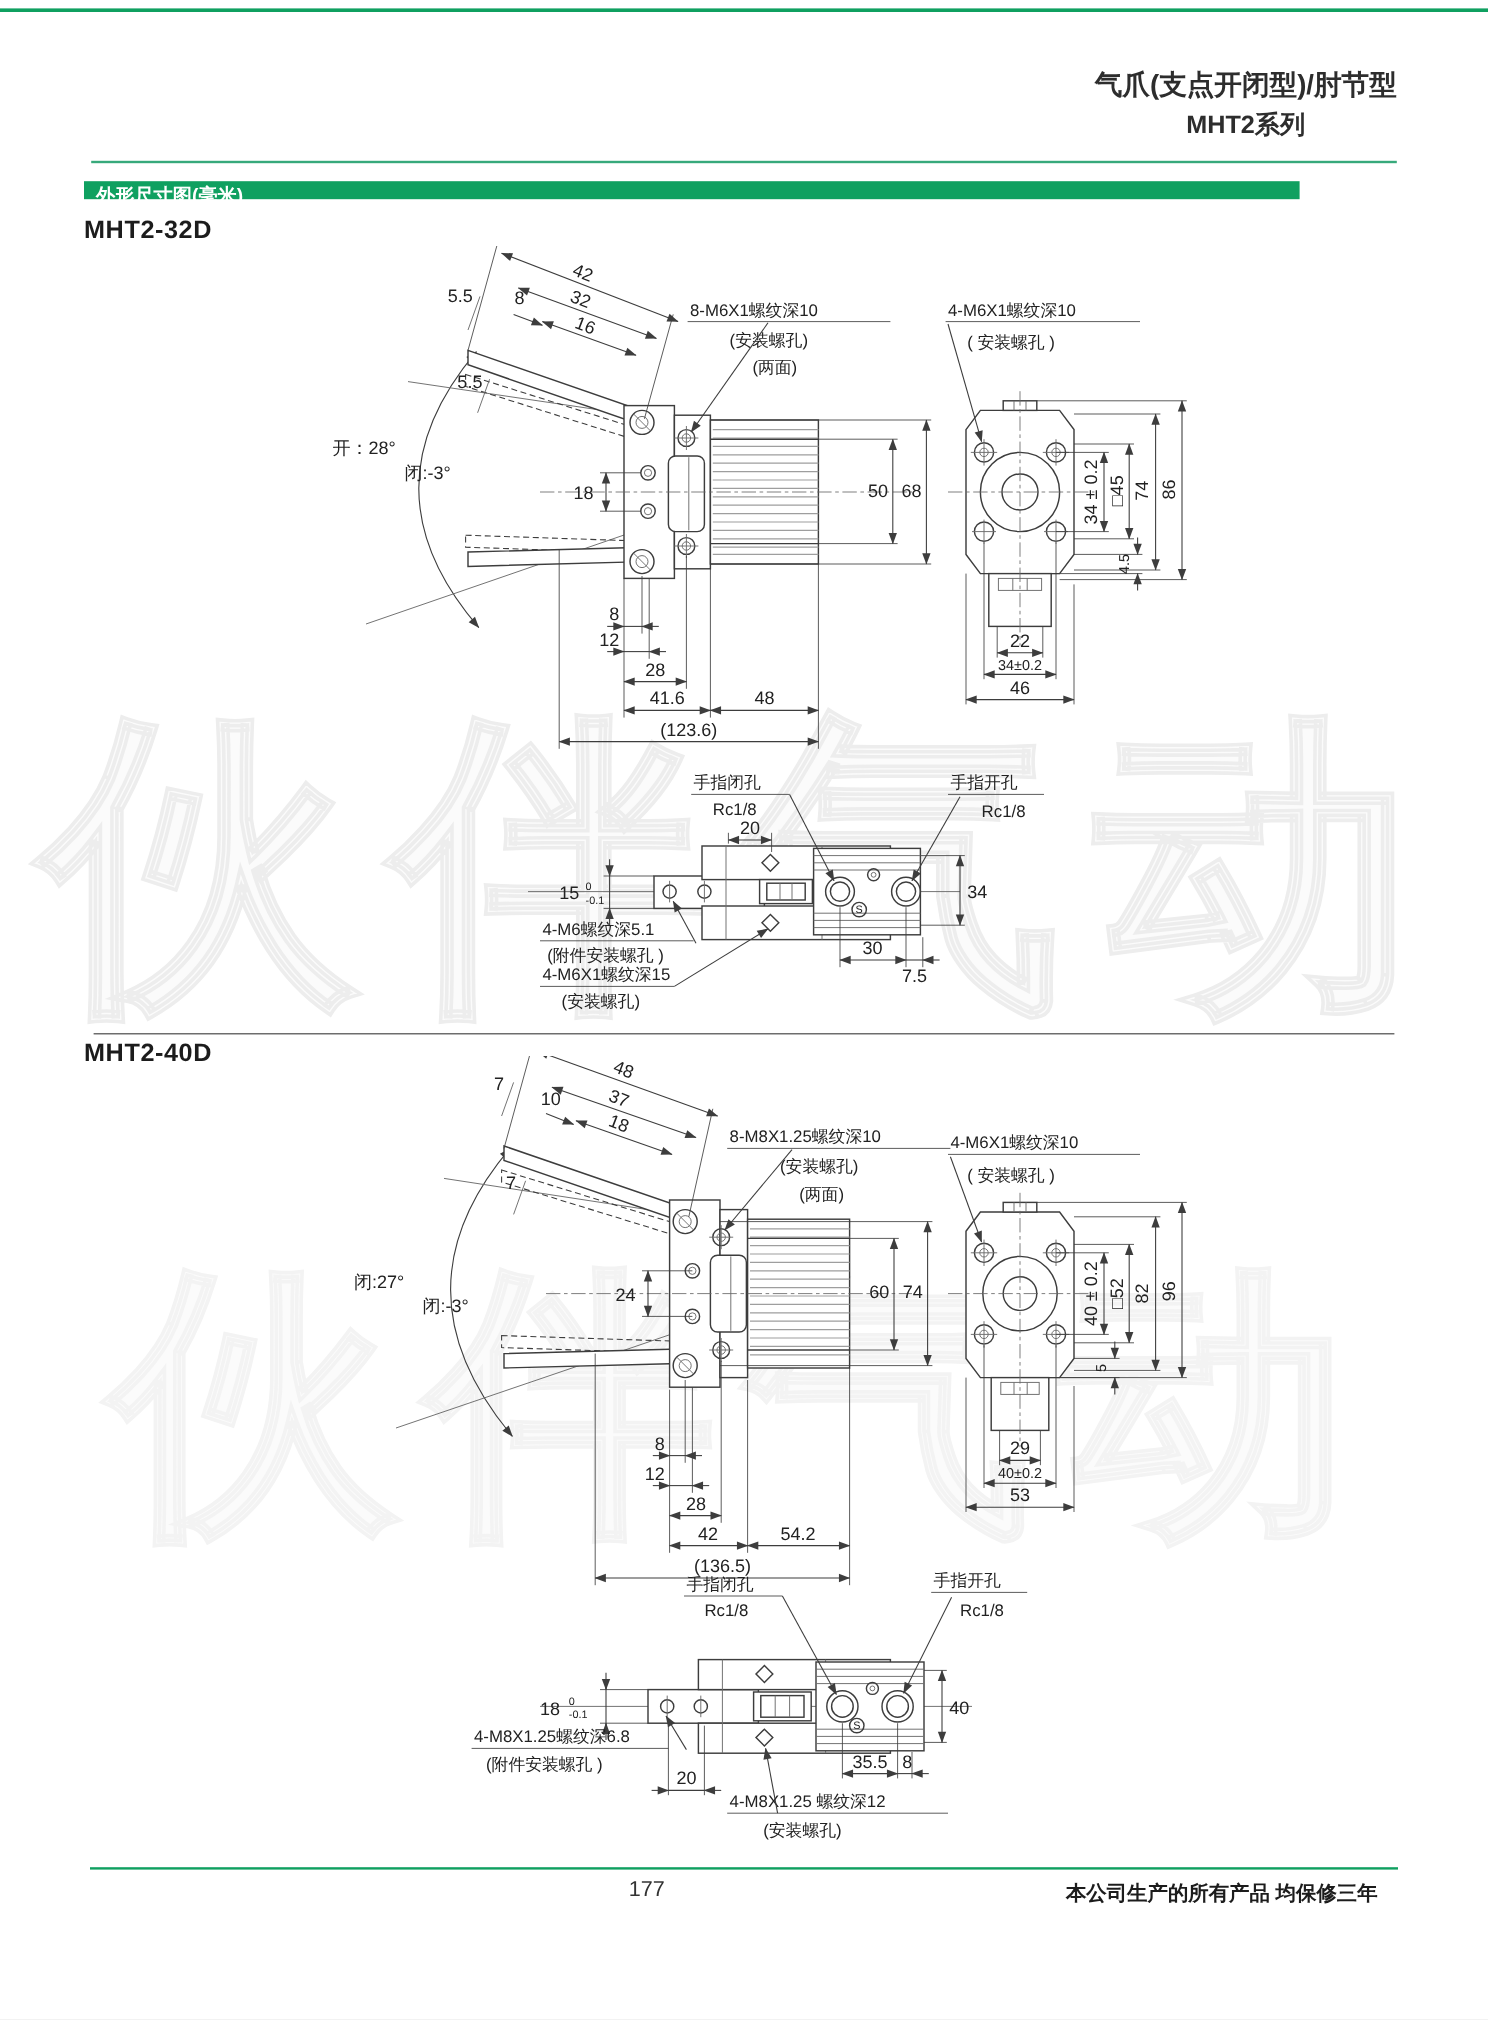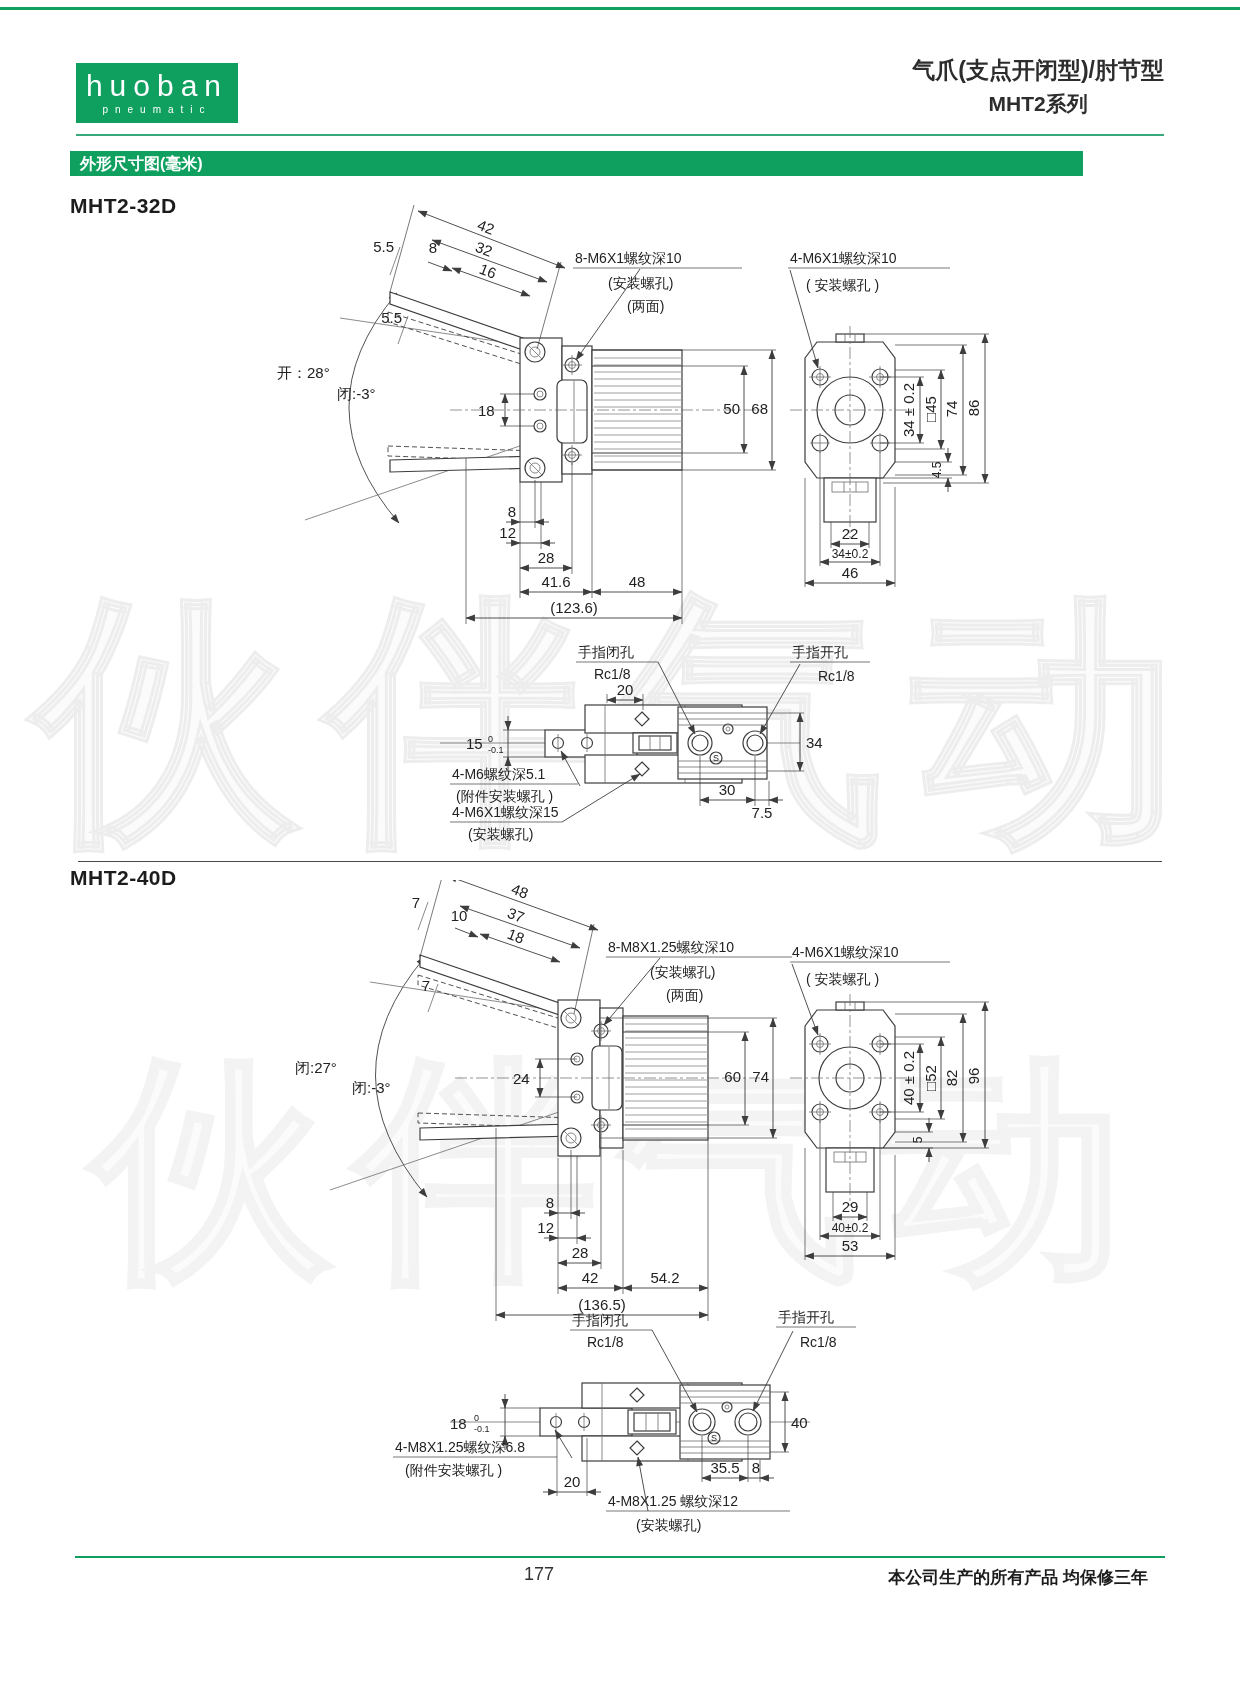--- a/index.html
+++ b/index.html
@@ -7,25 +7,25 @@
         font-family:"Liberation Sans","DejaVu Sans",sans-serif;overflow:hidden;}
   .topline{position:absolute;top:7px;left:0;width:1240px;height:3px;background:#0fa060;}
   .logo{position:absolute;top:63px;left:76px;width:162px;height:60px;background:#0fa060;
         color:#fff;text-align:center;}
   .logo-main{font-size:30px;letter-spacing:7px;margin-top:6px;font-weight:normal;}
   .logo-sub{font-size:10px;letter-spacing:7px;margin-top:1px;}
   .titles{position:absolute;top:55px;right:76px;text-align:right;color:#2d2d2d;}
   .title1{font-size:23px;font-weight:bold;}
   .title2{font-size:21px;font-weight:bold;margin-top:4px;text-align:center;}
   .header-rule{position:absolute;top:134px;left:76px;width:1088px;height:2px;background:#37a97b;}
-  .section-bar{position:absolute;top:151px;left:70px;width:1003px;height:25px;background:#0fa060;
+  .section-bar{position:absolute;top:151px;left:70px;width:1003px;height:15px;background:#0fa060;
         color:#fff;font-size:16px;font-weight:bold;line-height:25px;padding-left:10px;}
   .model-title{position:absolute;left:70px;margin:0;font-size:21px;font-weight:bold;color:#1c1c1c;
         letter-spacing:0.5px;}
-  .t32{top:194px;}
+  .t32{top:180px;}
   .t40{top:866px;}
   .model-divider{position:absolute;top:861px;left:78px;width:1084px;height:1px;background:#4a4a4a;}
   .draw{position:absolute;left:60px;}
   .d32{top:195px;}
   .d40{top:880px;}
   .watermark{position:absolute;left:0;width:1240px;text-align:center;font-weight:bold;
         color:rgba(0,0,0,0.015);-webkit-text-stroke:3px #ededed;pointer-events:none;z-index:0;
         white-space:nowrap;}
   .wm1{top:545px;font-size:265px;letter-spacing:28px;}
   .wm2{top:1010px;font-size:240px;letter-spacing:24px;-webkit-text-stroke:3px #f3f3f3;}
@@ -58,24 +58,20 @@
   <defs>
     <marker id="ar" viewBox="0 0 10 8" markerWidth="11" markerHeight="9" refX="9.5" refY="4" orient="auto-start-reverse">
       <path d="M0.5,0.5 L10,4 L0.5,7.5 Z" fill="#3d3d3d"></path>
     </marker>
   </defs>
 </svg>
 
 <div class="page">
   <div class="topline"></div>
 
-  <div class="logo">
-    <div class="logo-main">huoban</div>
-    <div class="logo-sub">pneumatic</div>
-  </div>
 
   <div class="titles">
     <div class="title1">气爪(支点开闭型)/肘节型</div>
     <div class="title2">MHT2系列</div>
   </div>
 
   <div class="header-rule"></div>
 
   <div class="section-bar">外形尺寸图(毫米)</div>
 

